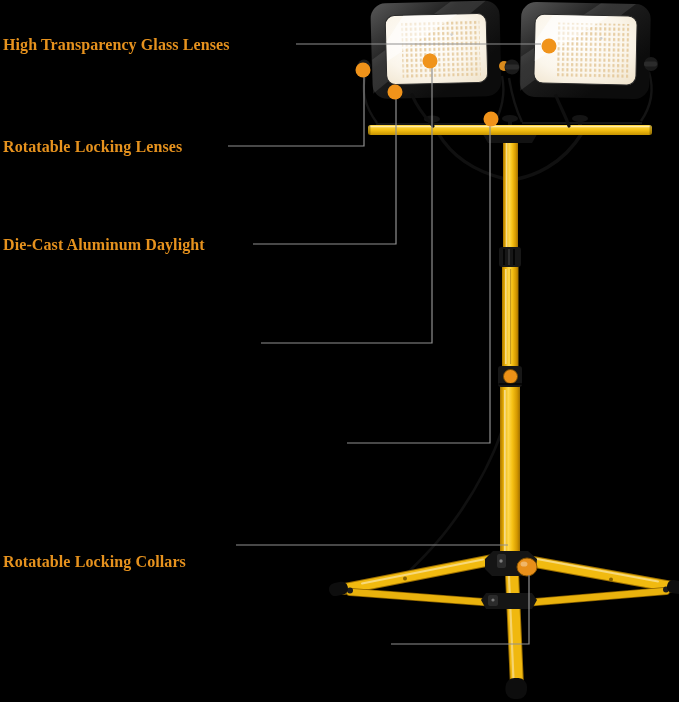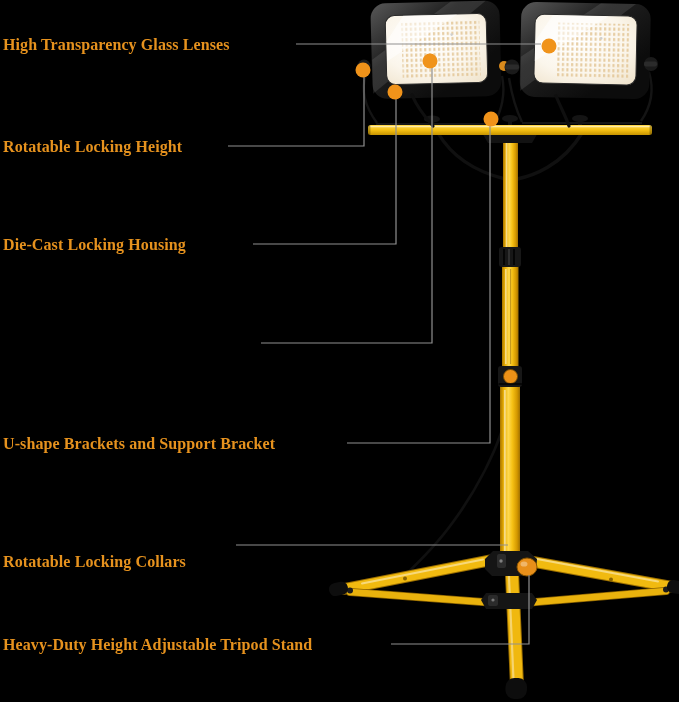--- a/index.html
+++ b/index.html
@@ -198,19 +198,17 @@
     <g fill="#F0931A">
       <circle cx="549" cy="46" r="7.5"></circle>
       <circle cx="363" cy="70" r="7.5"></circle>
       <circle cx="395" cy="92" r="7.5"></circle>
       <circle cx="430" cy="61" r="7.5"></circle>
       <circle cx="491" cy="119" r="7.5"></circle>
     </g>
   </svg>
 
   <div class="callout-label" style="top:36px">High Transparency Glass Lenses</div>
-  <div class="callout-label" style="top:138px">Rotatable Locking Height</div>
-  <div class="callout-label" style="top:236px">Die-Cast Locking Housing</div>
-  <div class="callout-label" style="top:435px">U-shape Brackets and Support Bracket</div>
+  <div class="callout-label" style="top:138px">Rotatable Locking Lenses</div>
+  <div class="callout-label" style="top:236px">Die-Cast Aluminum Daylight</div>
   <div class="callout-label" style="top:553px">Rotatable Locking Collars</div>
-  <div class="callout-label" style="top:636px">Heavy-Duty Height Adjustable Tripod Stand</div>
 
 </div>
 
 </body></html>

